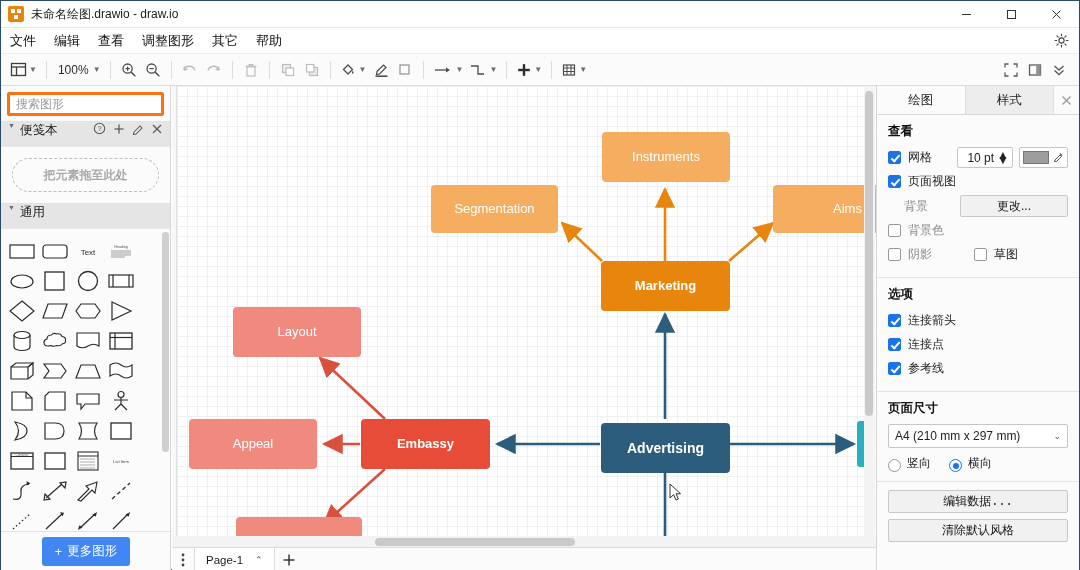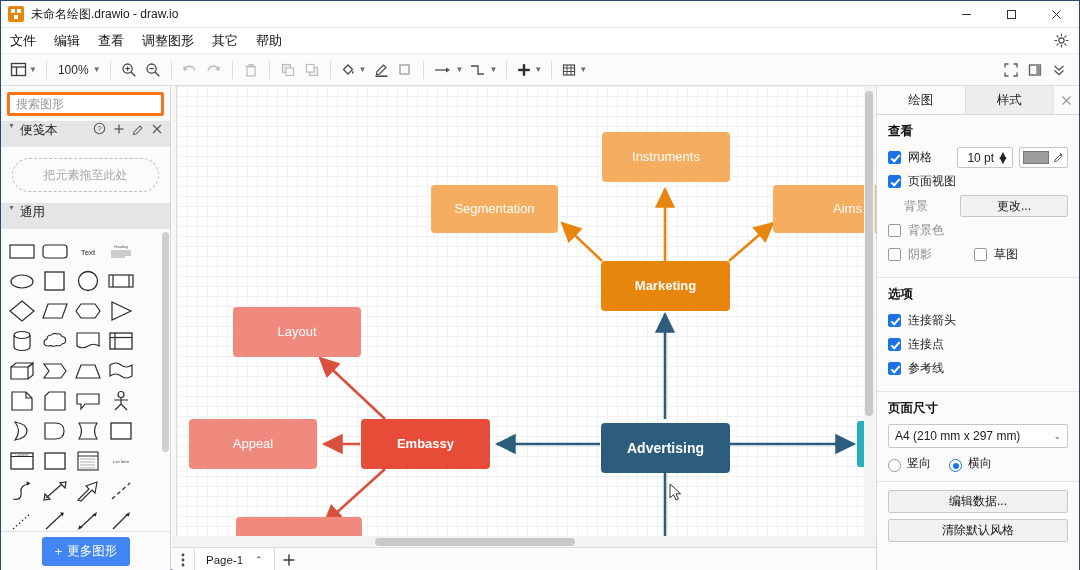--- a/index.html
+++ b/index.html
@@ -78,21 +78,21 @@
     display: flex; align-items: flex-start; height: 26px; padding: 0 7px;
     border-top: 1px solid #e2e2e2; border-bottom: 1px solid #e8e8e8; background: #e5e5e5;
   }
   .sec-arrow { font-size: 7px; color: #6a6a6a; margin-right: 5px; }
   .sec-title { font-size: 12.5px; color: #161616; }
   .sec-tools { margin-left: auto; display: flex; align-items: center; gap: 7px; color: #5b5b5b; }
 
   .scratch {
     margin: 11px 11px 11px 11px; height: 34px; border: 1px dashed #bdbdbd;
     border-radius: 17px; display: flex; align-items: center; justify-content: center;
-    color: #a8a8a8; font-size: 12px; background: #fbfbfb;
+    color: #a8a8a8; font-size: 12px; background: #fbfbfb; font-weight: bold;
   }
 
   .shape-grid { padding: 7px 4px 4px 4px; display: flex; flex-wrap: wrap; }
   .shape-cell {
     width: 33px; height: 30px; display: flex; align-items: center; justify-content: center;
   }
   .shape-cell svg { display: block; }
 
   .more-bar {
     position: absolute; left: 0; bottom: 0; width: 170px; height: 40px;
@@ -192,21 +192,21 @@
   }
   .swatch { width: 26px; height: 13px; background: #9d9d9d; border: 1px solid #777; }
   .btn-wide {
     margin-left: auto; width: 108px; height: 22px; border: 1px solid #c8c8c8;
     background: #f1f1f1; font-size: 12px; color: #141414; border-radius: 2px;
     font-family: inherit; display: flex; align-items: center; justify-content: center;
   }
   .btn-block {
     width: 100%; height: 23px; border: 1px solid #c8c8c8; background: #f1f1f1;
     font-size: 12px; color: #141414; border-radius: 2px; margin-bottom: 6px;
-    font-family: Liberation Sans, sans-serif; display: flex; align-items: center; justify-content: center;
+    font-family: Liberation Mono, monospace; display: flex; align-items: center; justify-content: center;
   }
   .sel {
     width: 100%; height: 24px; border: 1px solid #c6c6c6; background: #fff;
     border-radius: 2px; font-size: 12px; color: #1d1d1d; padding: 0 6px;
     display: flex; align-items: center; margin-bottom: 7px;
   }
   .sel .chev { margin-left: auto; font-size: 9px; color: #555; }
   .radio-row { display: flex; align-items: center; gap: 18px; }
   .rb {
     width: 13px; height: 13px; border: 1px solid #999; border-radius: 50%;

